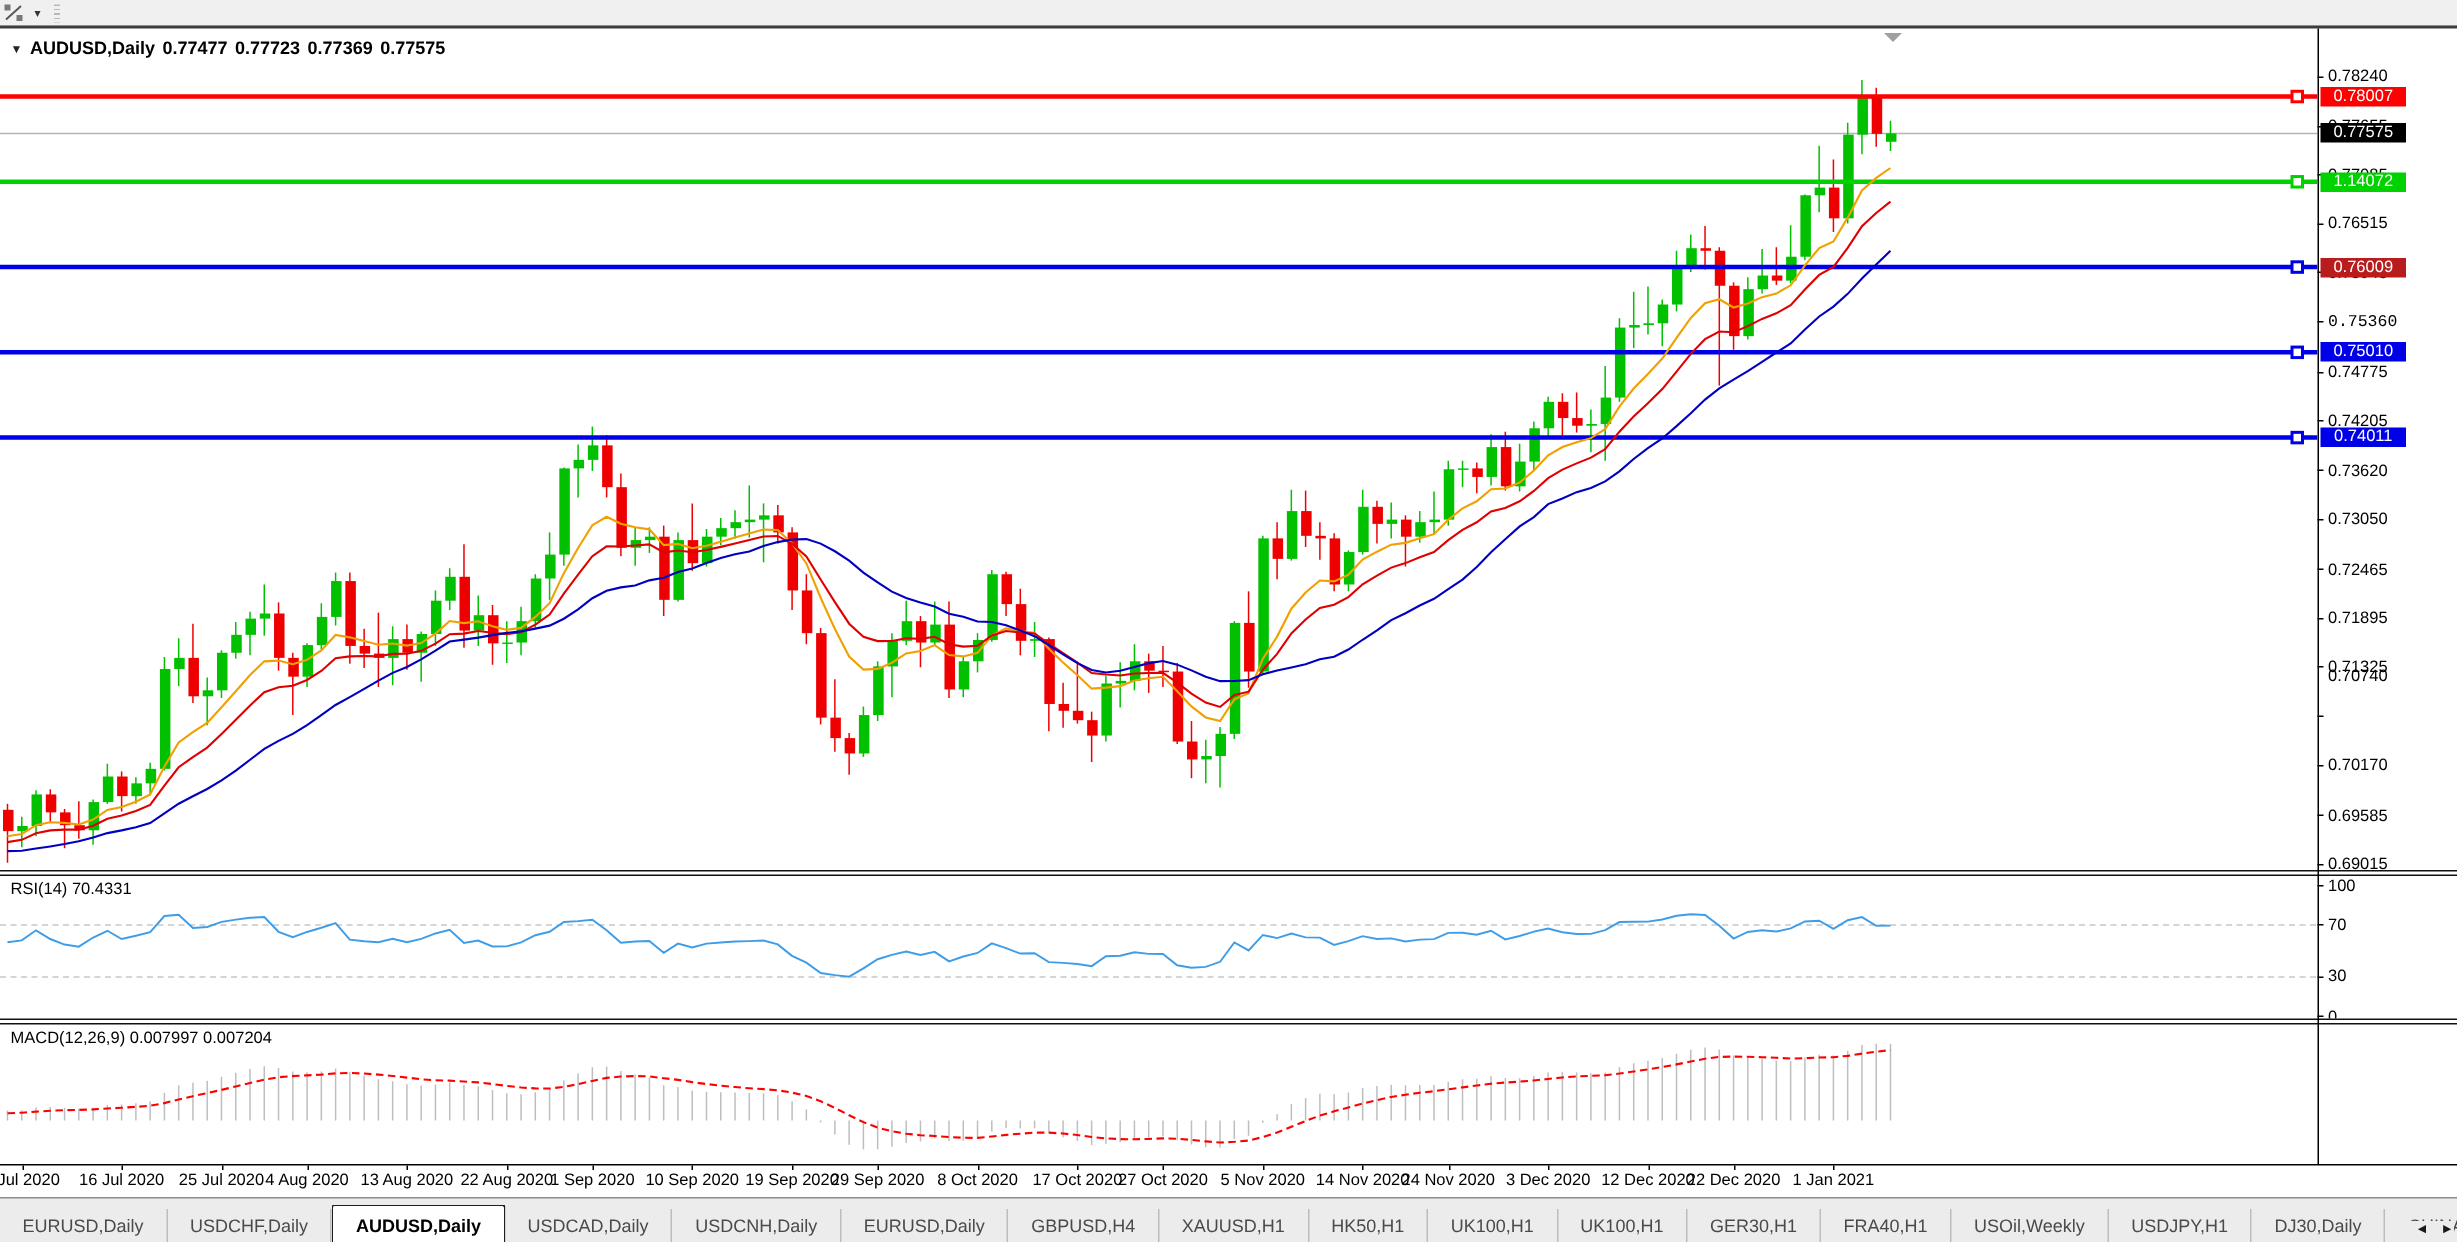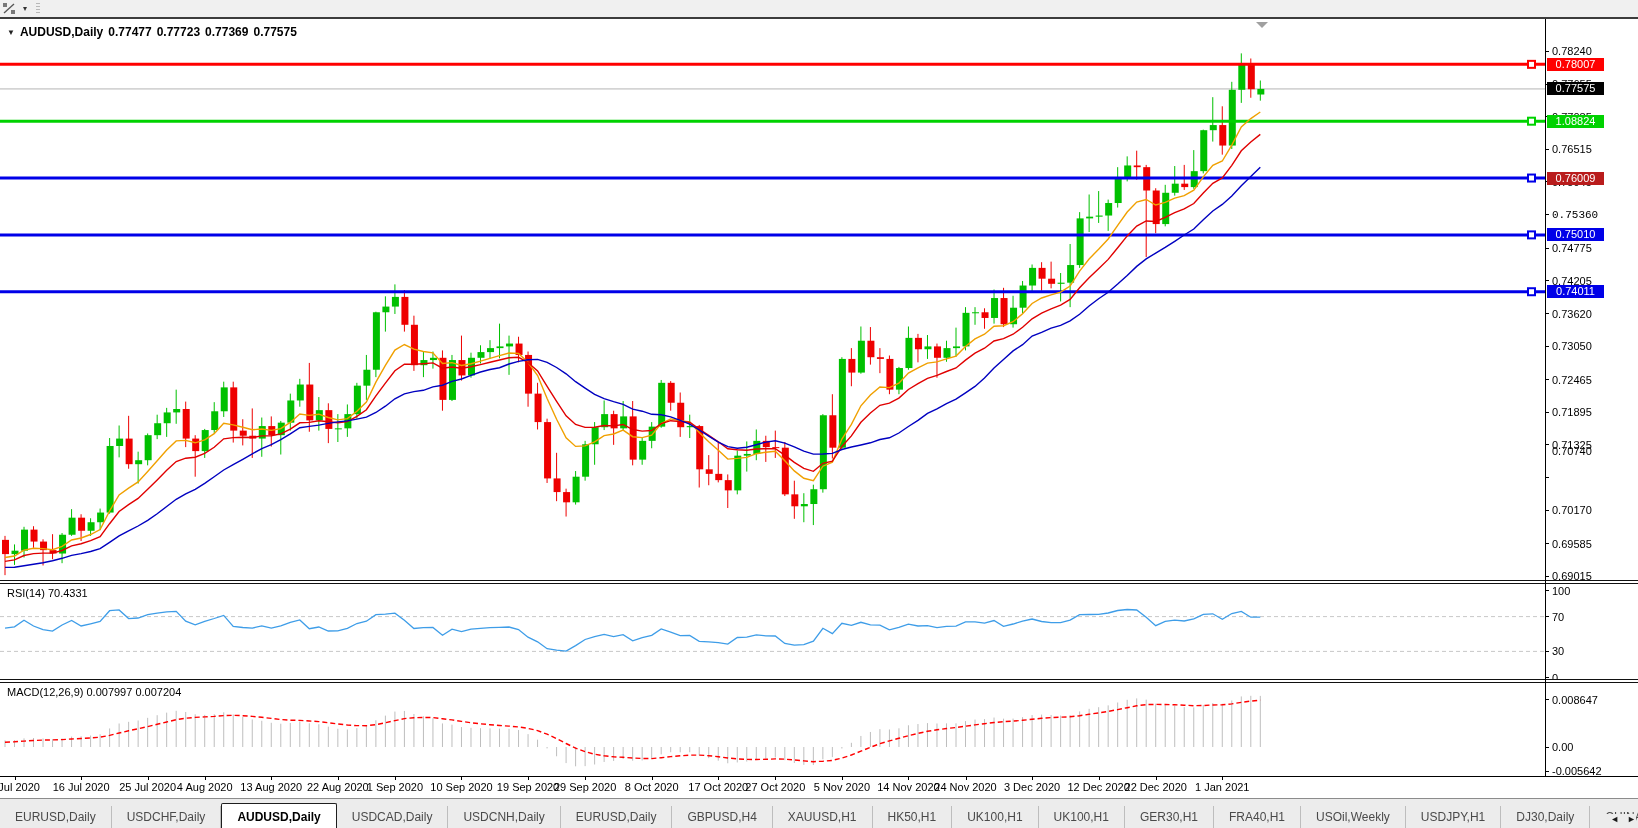--- a/index.html
+++ b/index.html
@@ -401,21 +401,21 @@
         <div class="tick-label" style="top: 419.561px;">0.71325</div>
         <div class="tick-dash" style="top: 458.348px;"></div>
         <div class="tick-label" style="top: 426px;">0.70740</div>
         <div class="tick-dash" style="top: 490.781px;"></div>
         <div class="tick-label" style="top: 485.281px;">0.70170</div>
         <div class="tick-dash" style="top: 524.067px;"></div>
         <div class="tick-label" style="top: 518.567px;">0.69585</div>
         <div class="tick-dash" style="top: 556.5px;"></div>
         <div class="tick-label" style="top: 551px;">0.69015</div>
         <div class="hline-label" style="top: 38.8552px; background: rgb(255, 0, 0);">0.78007</div>
-        <div class="hline-label" style="top: 95.6983px; background: rgb(0, 210, 0);">1.08824</div>
+        <div class="hline-label" style="top: 95.6983px; background: rgb(0, 210, 0);">1.14072</div>
         <div class="hline-label" style="top: 152.541px; background: #b91c1c;">0.76009</div>
         <div class="hline-label" style="top: 209.385px; background: rgb(0, 0, 232);">0.75010</div>
         <div class="hline-label" style="top: 266.228px; background: rgb(0, 0, 232);">0.74011</div>
         <div class="hline-label" style="top: 63.436px; background: rgb(0, 0, 0);">0.77575</div>
       </div>
   </div>
 
   <div class="pane-sep" style="top:561px;"></div>
 
   <div class="rsi-pane">
@@ -570,28 +570,20 @@
         <line x1="1203.26" y1="64" x2="1203.26" y2="21.942230616010967" stroke="#BEBEBE" stroke-width="1"></line>
         <line x1="1212.77" y1="64" x2="1212.77" y2="20.11233125419973" stroke="#BEBEBE" stroke-width="1"></line>
         <line x1="1222.28" y1="64" x2="1222.28" y2="20.743921996322243" stroke="#BEBEBE" stroke-width="1"></line>
         <line x1="1231.79" y1="64" x2="1231.79" y2="17.471078025092893" stroke="#BEBEBE" stroke-width="1"></line>
         <line x1="1241.3" y1="64" x2="1241.3" y2="13.437242115723592" stroke="#BEBEBE" stroke-width="1"></line>
         <line x1="1250.81" y1="64" x2="1250.81" y2="12.809453387691462" stroke="#BEBEBE" stroke-width="1"></line>
         <line x1="1260.32" y1="64" x2="1260.32" y2="12.879226282962577" stroke="#BEBEBE" stroke-width="1"></line>
         <polyline points="5.0,59.2 14.5,58.8 24.0,58.1 33.5,57.5 43.0,57.1 52.5,56.9 62.1,56.6 71.6,56.0 81.1,55.5 90.6,54.9 100.1,54.2 109.6,52.4 119.1,50.0 128.6,47.8 138.1,45.7 147.7,43.6 157.2,41.3 166.7,39.0 176.2,36.7 185.7,35.2 195.2,34.4 204.7,33.9 214.2,33.4 223.7,32.6 233.2,32.3 242.8,32.7 252.3,33.4 261.8,34.3 271.3,35.4 280.8,36.5 290.3,37.2 299.8,37.4 309.3,38.0 318.8,38.6 328.3,39.7 337.8,40.9 347.4,42.0 356.9,42.6 366.4,42.7 375.9,41.6 385.4,39.8 394.9,37.6 404.4,35.6 413.9,34.7 423.4,34.4 432.9,34.6 442.5,35.8 452.0,36.9 461.5,38.4 471.0,39.7 480.5,40.8 490.0,41.7 499.5,42.5 509.0,43.1 518.5,43.9 528.0,45.4 537.6,47.6 547.1,51.2 556.6,55.6 566.1,60.5 575.6,65.1 585.1,68.7 594.6,71.2 604.1,72.8 613.6,73.8 623.1,74.3 632.7,75.0 642.2,75.5 651.7,75.6 661.2,74.7 670.7,73.6 680.2,72.8 689.7,72.1 699.2,72.1 708.7,72.7 718.3,73.7 727.8,75.0 737.3,75.9 746.8,76.4 756.3,76.5 765.8,76.3 775.3,75.9 784.8,76.2 794.3,76.9 803.8,77.9 813.4,78.7 822.9,78.2 832.4,77.4 841.9,75.0 851.4,72.0 860.9,68.2 870.4,64.3 879.9,60.7 889.4,57.9 898.9,55.3 908.4,52.7 918.0,50.4 927.5,48.3 937.0,46.8 946.5,45.5 956.0,44.5 965.5,43.2 975.0,41.9 984.5,40.7 994.0,39.5 1003.5,38.7 1013.1,38.1 1022.6,37.3 1032.1,36.3 1041.6,35.3 1051.1,34.6 1060.6,34.2 1070.1,33.8 1079.6,32.7 1089.1,31.3 1098.6,29.9 1108.2,28.4 1117.7,26.6 1127.2,24.7 1136.7,22.8 1146.2,21.6 1155.7,21.4 1165.2,21.5 1174.7,21.8 1184.2,22.2 1193.8,22.7 1203.3,22.5 1212.8,22.0 1222.3,21.8 1231.8,20.9 1241.3,19.4 1250.8,18.1 1260.3,17.1" fill="none" stroke="#FF0000" stroke-width="1.4" stroke-dasharray="5,3"></polyline>
       </svg>
     <div class="pane-label">MACD(12,26,9) 0.007997 0.007204</div>
-    <div class="axis-col" id="macdAxis">
-        <div class="tick-dash" style="top: 16.3738px;"></div>
-        <div class="tick-label" style="top: 10.8738px;">0.008647</div>
-        <div class="tick-dash" style="top: 63.5px;"></div>
-        <div class="tick-label" style="top: 58px;">0.00</div>
-        <div class="tick-dash" style="top: 87.5px;"></div>
-        <div class="tick-label" style="top: 82px;">-0.005642</div>
-      </div>
   </div>
 
   <div class="date-axis" id="dateAxis">
       <div class="date-tick" style="left: 14.51px;"></div>
       <div class="date-tick-label" style="left: 14.51px;">7 Jul 2020</div>
       <div class="date-tick" style="left: 81.08px;"></div>
       <div class="date-tick-label" style="left: 81.08px;">16 Jul 2020</div>
       <div class="date-tick" style="left: 147.65px;"></div>
       <div class="date-tick-label" style="left: 147.65px;">25 Jul 2020</div>
       <div class="date-tick" style="left: 204.71px;"></div>

